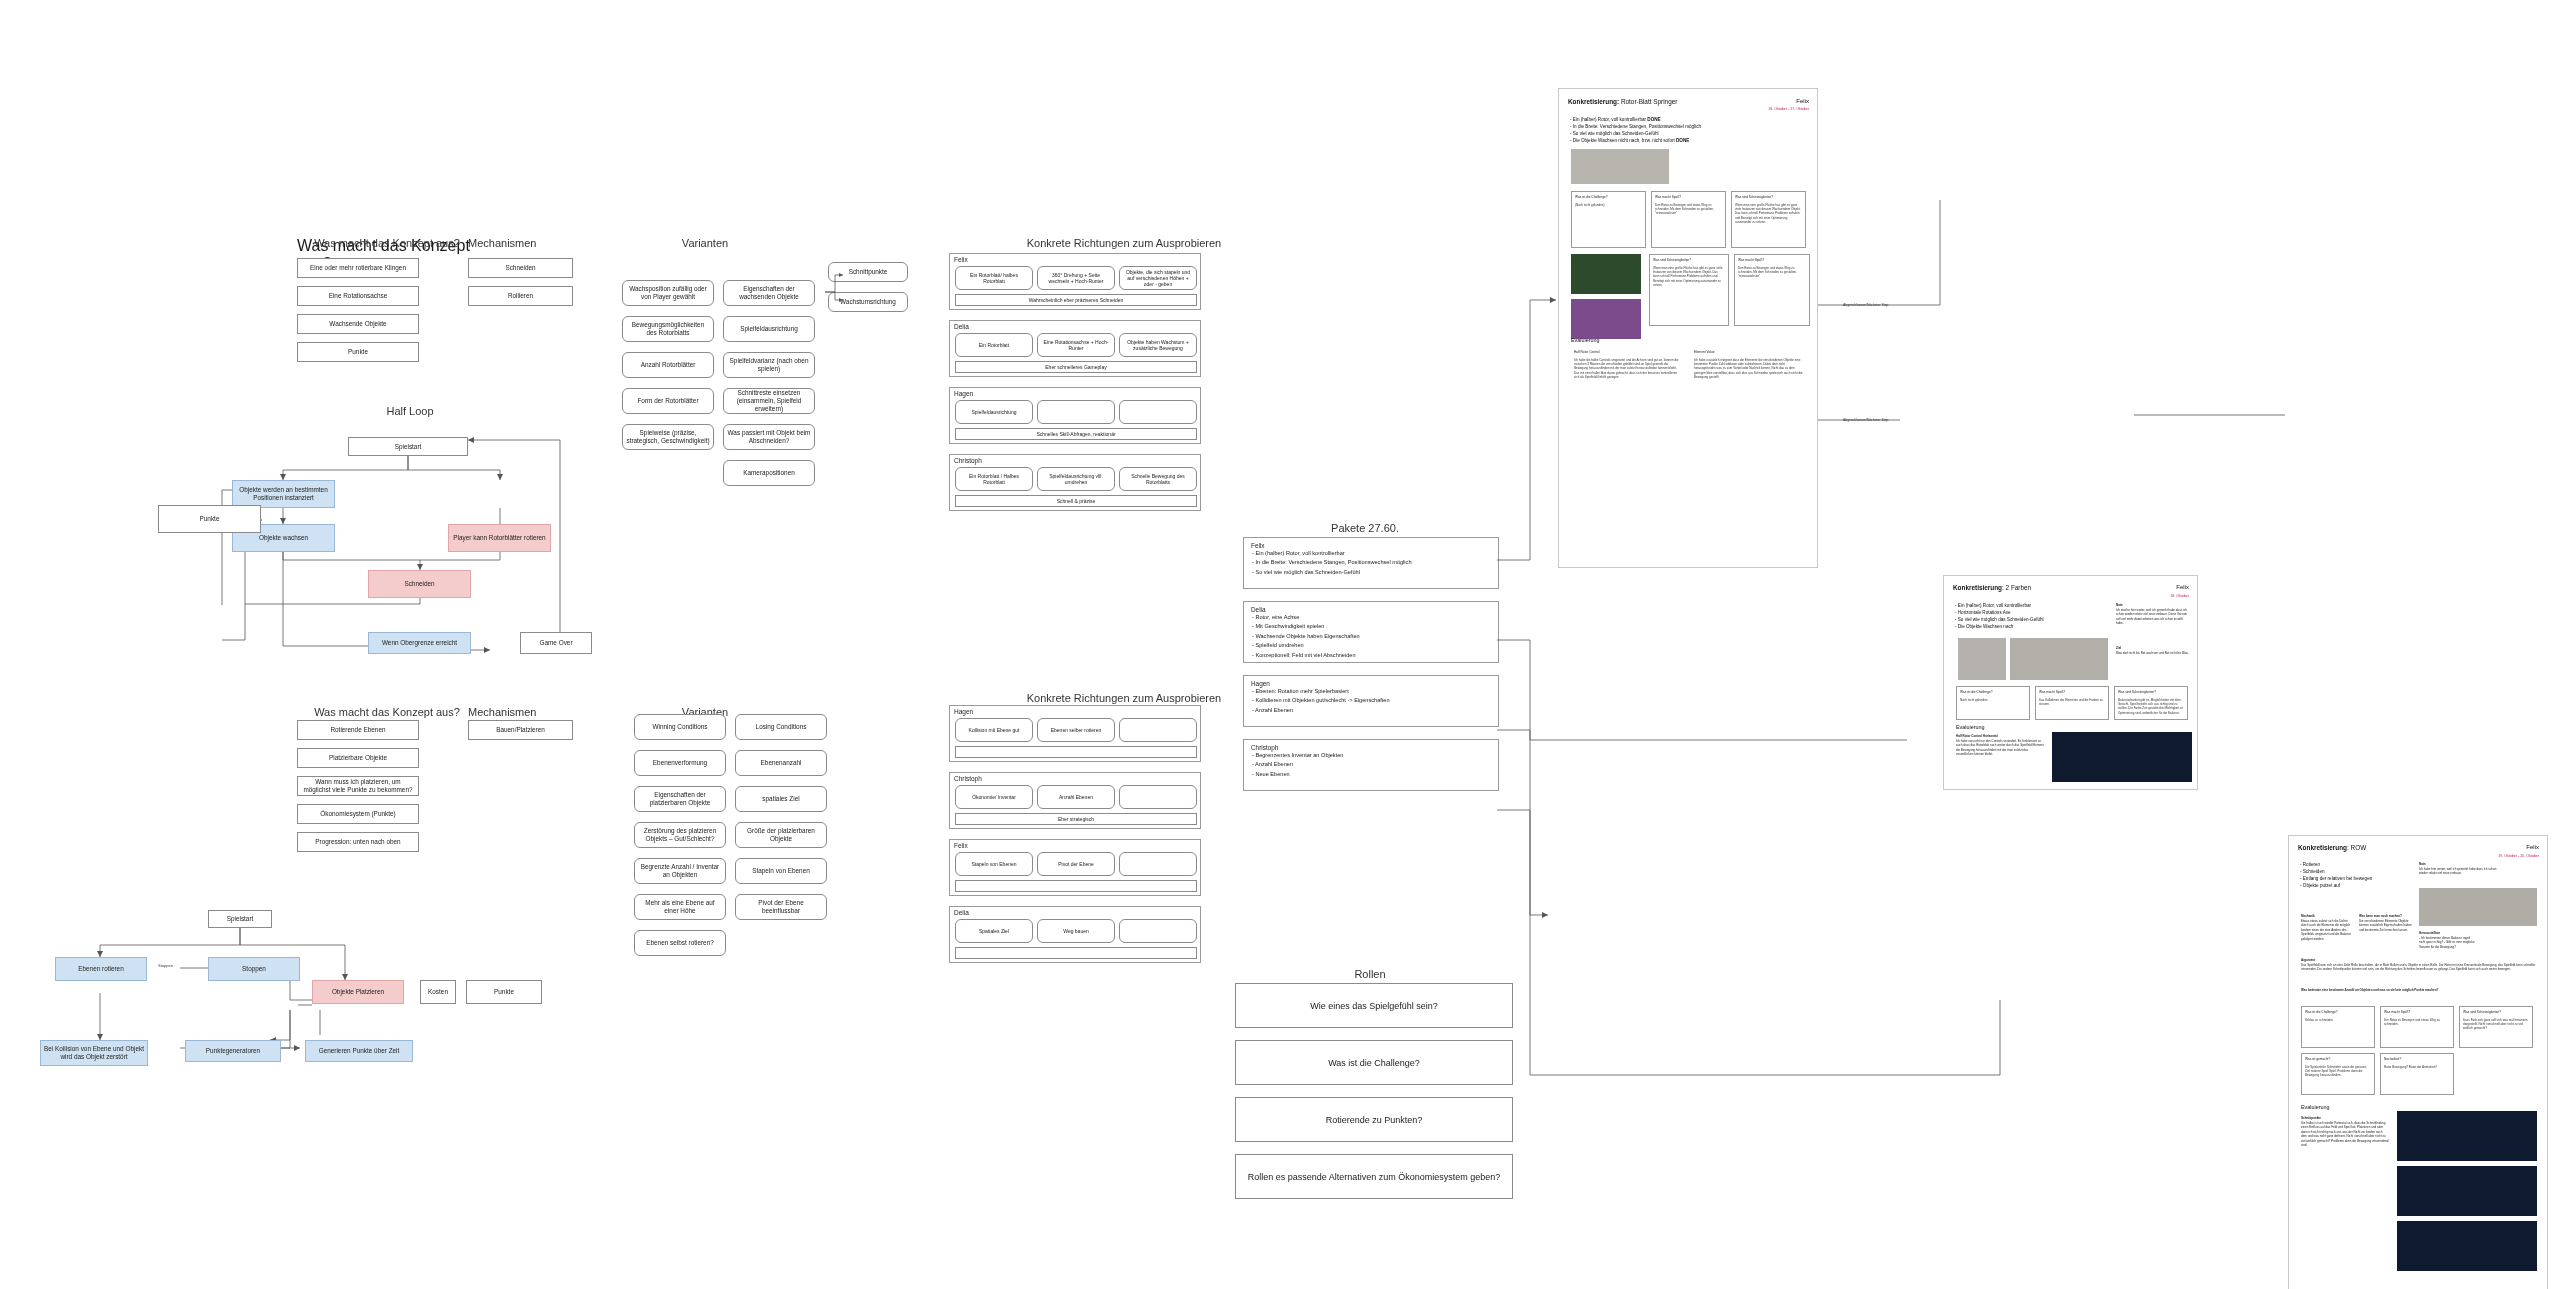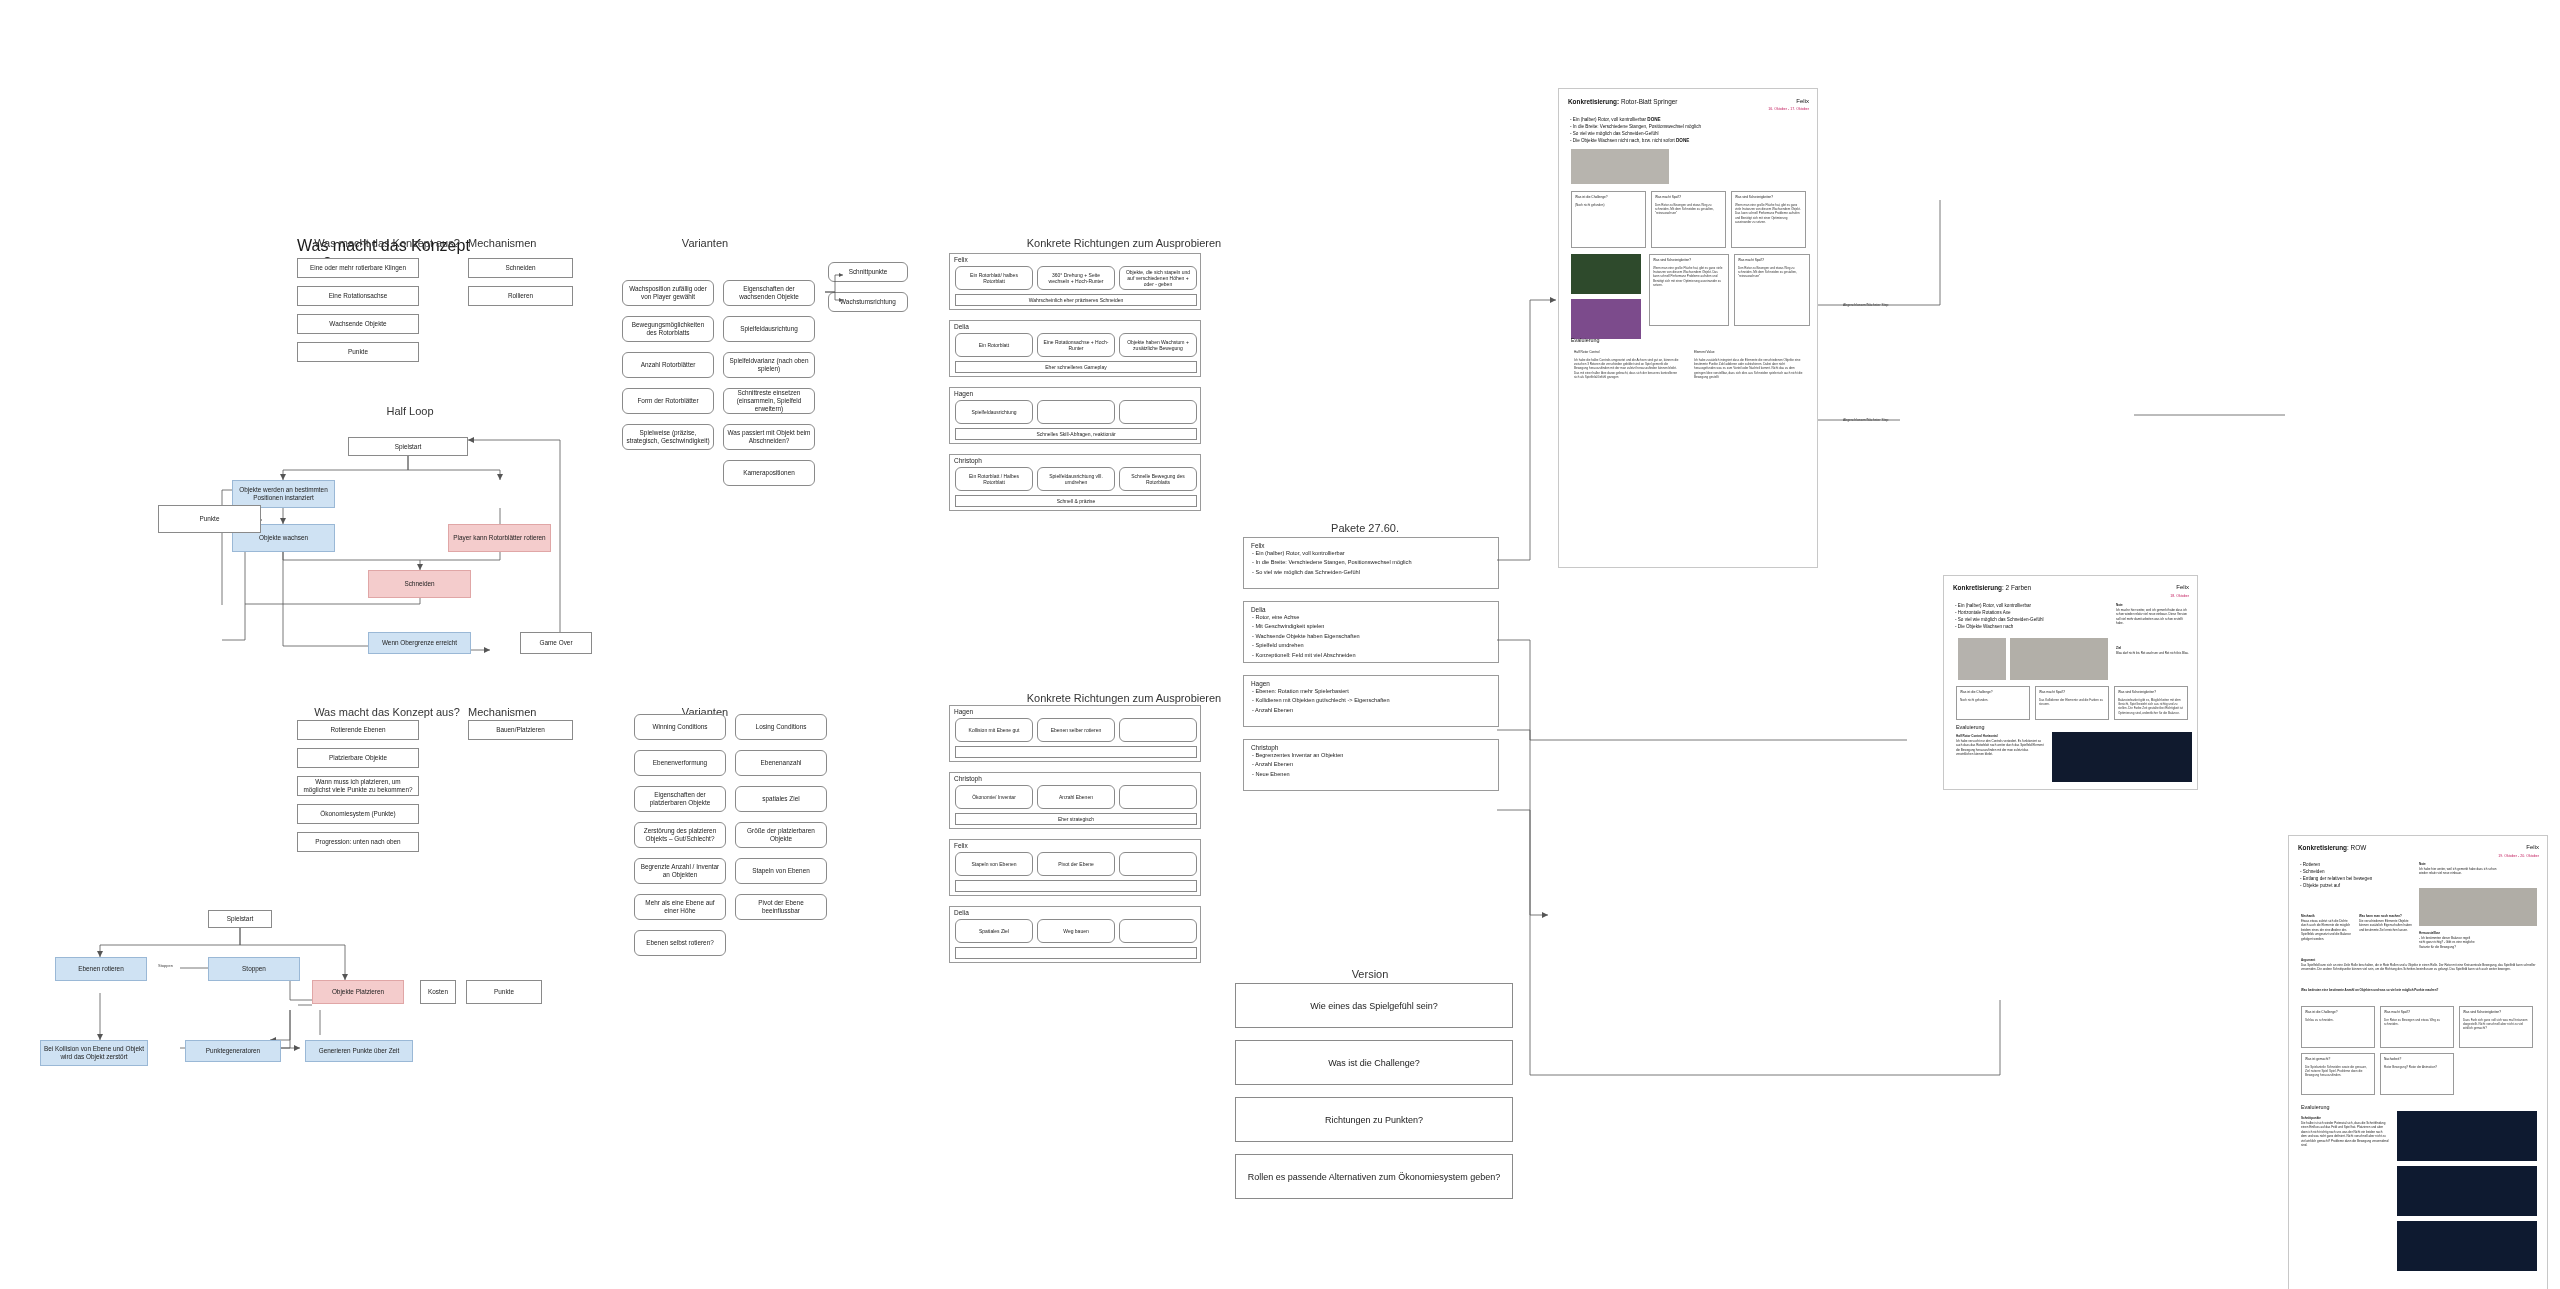--- a/index.html
+++ b/index.html
@@ -266,25 +266,25 @@
       <div style="margin-top:1px;">- Anzahl Ebenen</div>
     </div>
     <div class="pkg" style="position:absolute;left:0;top:202px;width:256px;height:52px;">
       <span class="nm">Christoph</span>
       <div style="margin-top:1px;">- Begrenzentes Inventar an Objekten</div>
       <div style="margin-top:1px;">- Anzahl Ebenen</div>
       <div style="margin-top:1px;">- Neue Ebenen</div>
     </div>
   </div>
 
-<div class="abs sec-title" style="left:1310px;top:968px;width:120px;">Version</div>
+<div class="abs sec-title" style="left:1310px;top:968px;width:120px;">Rollen</div>
 <div class="abs" id="fragen" style="left:1235px;top:983px;">
     <div class="qbox" style="position:absolute;left:0;top:0px;width:278px;height:45px;">Wie eines das Spielgefühl sein?</div>
     <div class="qbox" style="position:absolute;left:0;top:57px;width:278px;height:45px;">Was ist die Challenge?</div>
-    <div class="qbox" style="position:absolute;left:0;top:114px;width:278px;height:45px;">Richtungen zu Punkten?</div>
+    <div class="qbox" style="position:absolute;left:0;top:114px;width:278px;height:45px;">Rotierende zu Punkten?</div>
     <div class="qbox" style="position:absolute;left:0;top:171px;width:278px;height:45px;">Rollen es passende Alternativen zum Ökonomiesystem geben?</div>
   </div>
 
 <div class="abs slide" style="left:1558px;top:88px;width:260px;height:480px;">
   <div class="abs sl-title" style="left:9px;top:9px;"><b>Konkretisierung:</b><span> Rotor-Blatt Springer</span></div>
   <div class="abs sl-author" style="right:8px;top:9px;">Felix</div>
   <div class="abs sl-date" style="right:8px;top:18px;">16. Oktober - 17. Oktober</div>
   <div class="abs" id="s1bul" style="left:11px;top:27px;width:240px;">
       <div class="sl-bul">- Ein (halber) Rotor, voll kontrollierbar <b>DONE</b></div>
       <div class="sl-bul">- In die Breite: Verschiedene Stangen, Positionswechsel möglich</div>

